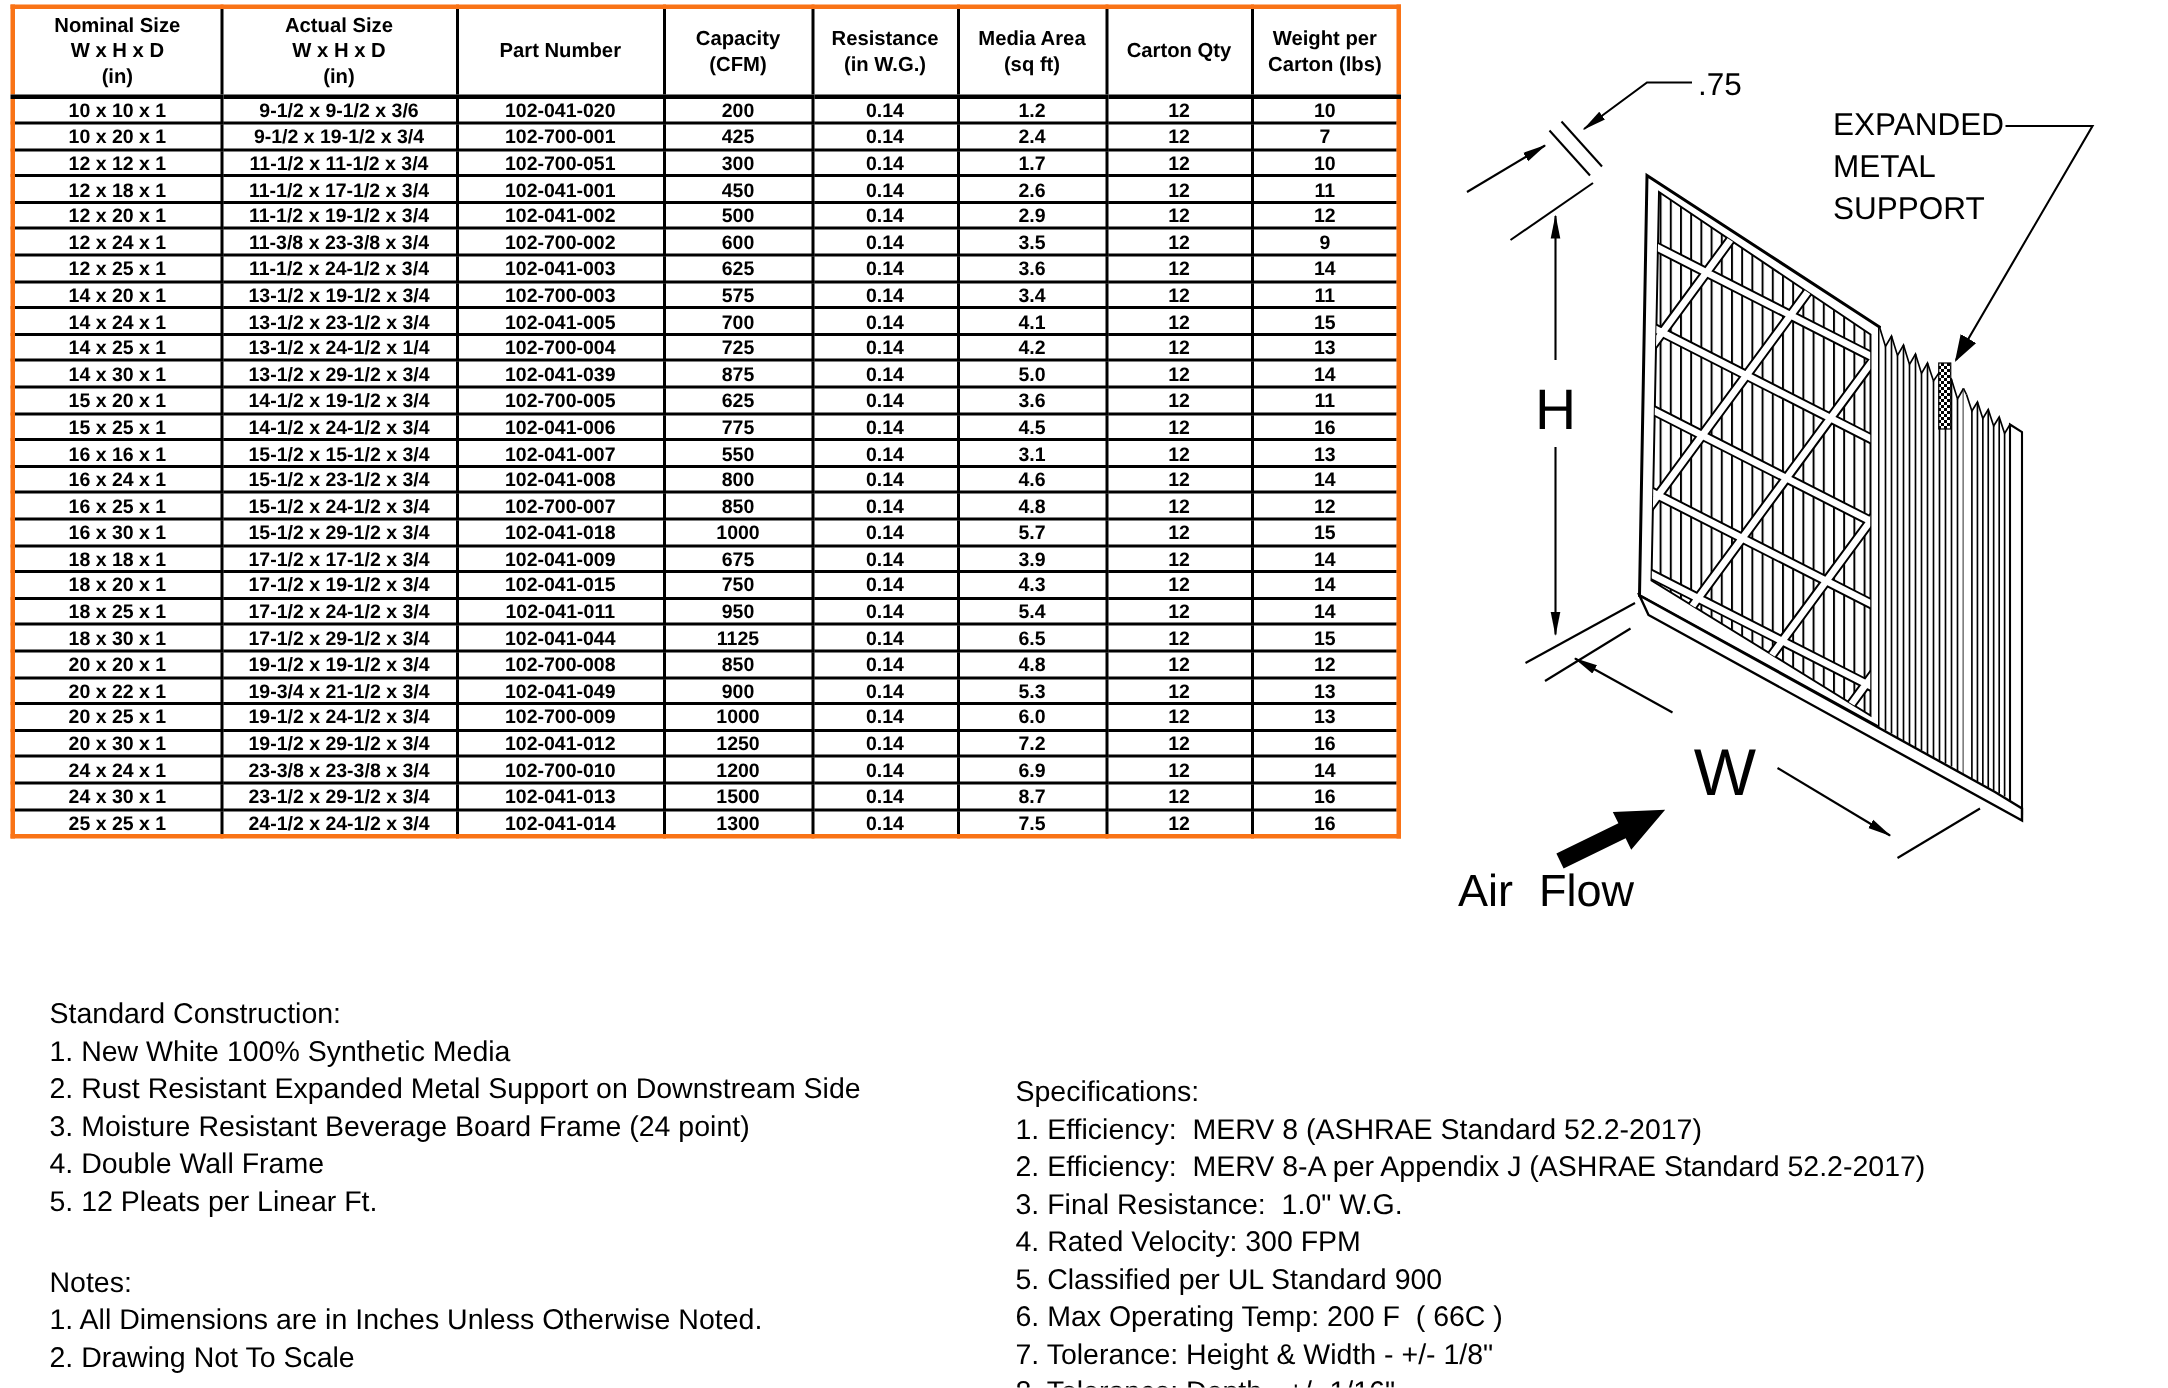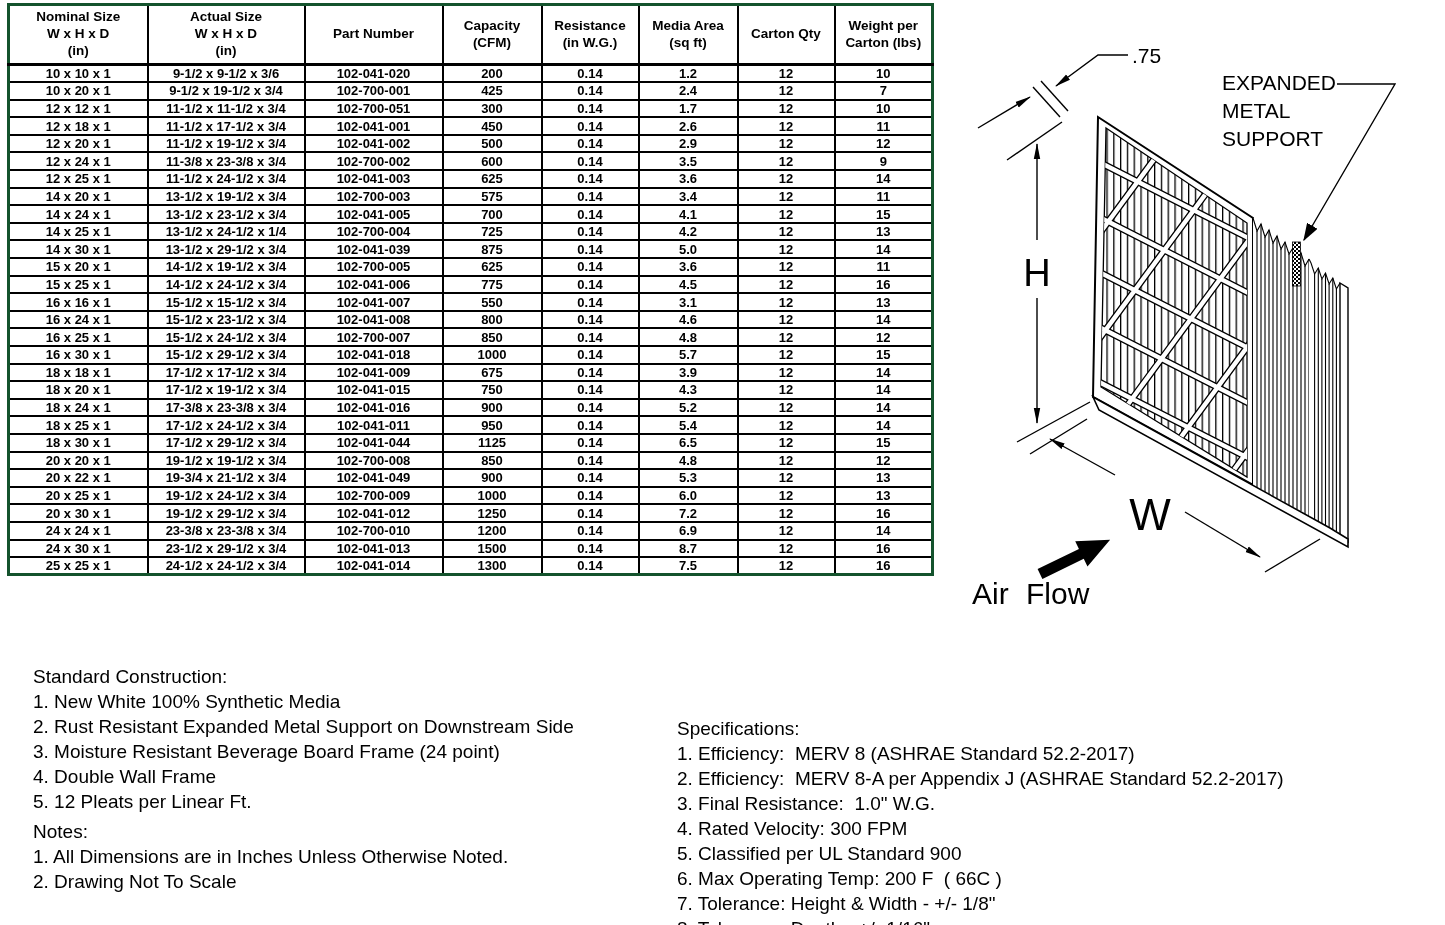--- a/index.html
+++ b/index.html
@@ -8,21 +8,21 @@
     width:1445px; height:925px; position:relative;
     background:#ffffff; color:#000;
     font-family:"Liberation Sans", sans-serif;
     overflow:hidden;
   }
 
   
   .spec-table {
     position:absolute; left:7px; top:3px; width:924px;
     border-collapse:collapse; table-layout:fixed;
-    border:3px solid #14532d;
+    border:3px solid #f97316;
     font-family:"Liberation Sans", sans-serif;
   }
   .spec-table th {
     border:2px solid #000; border-bottom:3px solid #000;
     height:60px; padding:0 1px;
     font-size:13.5px; font-weight:bold; line-height:1.25;
     text-align:center; vertical-align:middle;
     white-space:pre-line;
   }
   .spec-table td {
@@ -31,21 +31,21 @@
     font-size:13px; font-weight:bold; line-height:1;
     text-align:center; vertical-align:middle;
     white-space:nowrap; overflow:hidden;
   }
 
   
   .text-col { position:absolute; font-size:19px; line-height:25px; }
   .text-col .line, .text-col .block-title { white-space:pre; }
   #construction-col { left:33px; top:664px; }
   #specs-col { left:677px; top:716px; }
-  .notes-gap { margin-top:5px; }
+  .notes-gap { margin-top:29px; }
 
   
   #drawing { position:absolute; left:950px; top:30px; }
   #drawing text { font-family:"Liberation Sans", sans-serif; fill:#000; }
   .dimline { stroke:#000; stroke-width:1.4; fill:none; }
   .thin    { stroke:#000; stroke-width:1.1; fill:none; }
 </style>
 </head>
 <body>
 
@@ -265,30 +265,20 @@
         <td>18 x 20 x 1</td>
         <td>17-1/2 x 19-1/2 x 3/4</td>
         <td>102-041-015</td>
         <td>750</td>
         <td>0.14</td>
         <td>4.3</td>
         <td>12</td>
         <td>14</td>
       </tr>
       <tr>
-        <td>18 x 24 x 1</td>
-        <td>17-3/8 x 23-3/8 x 3/4</td>
-        <td>102-041-016</td>
-        <td>900</td>
-        <td>0.14</td>
-        <td>5.2</td>
-        <td>12</td>
-        <td>14</td>
-      </tr>
-      <tr>
         <td>18 x 25 x 1</td>
         <td>17-1/2 x 24-1/2 x 3/4</td>
         <td>102-041-011</td>
         <td>950</td>
         <td>0.14</td>
         <td>5.4</td>
         <td>12</td>
         <td>14</td>
       </tr>
       <tr>

